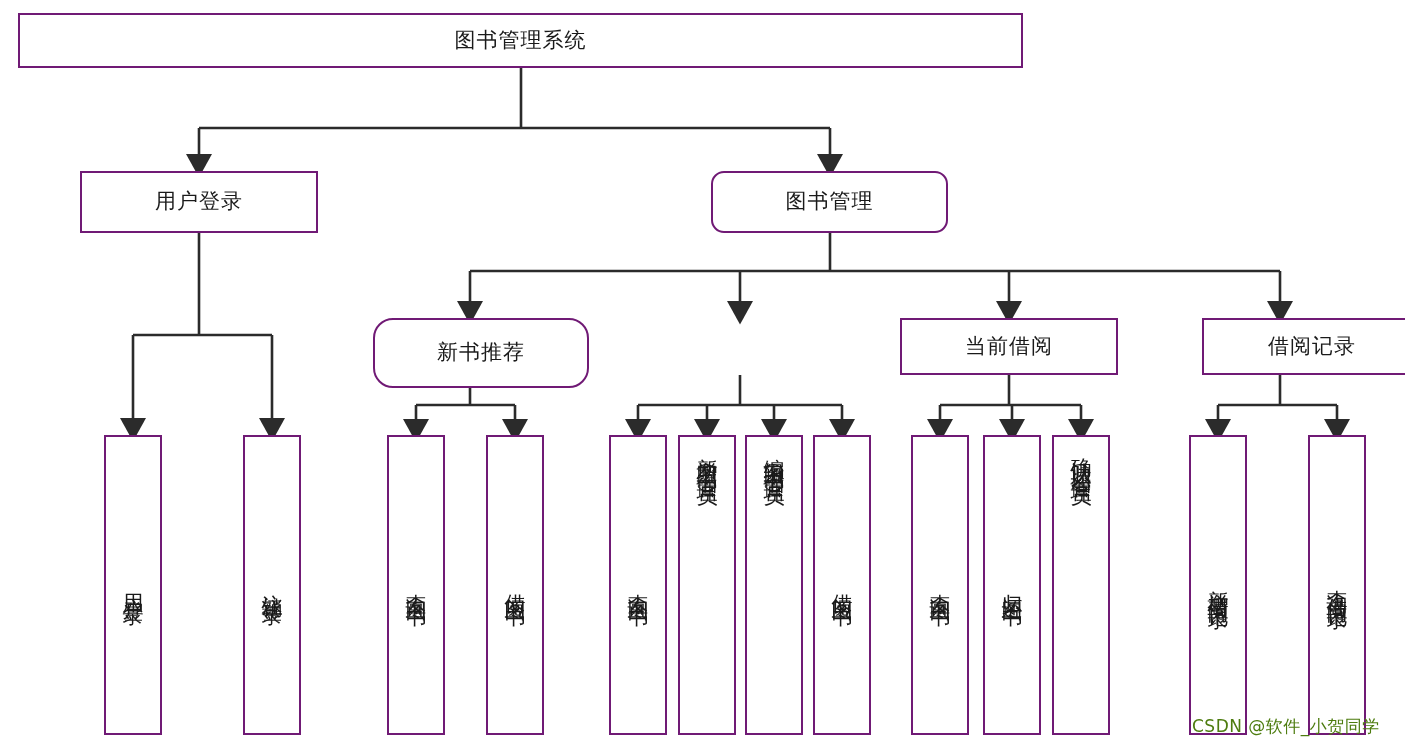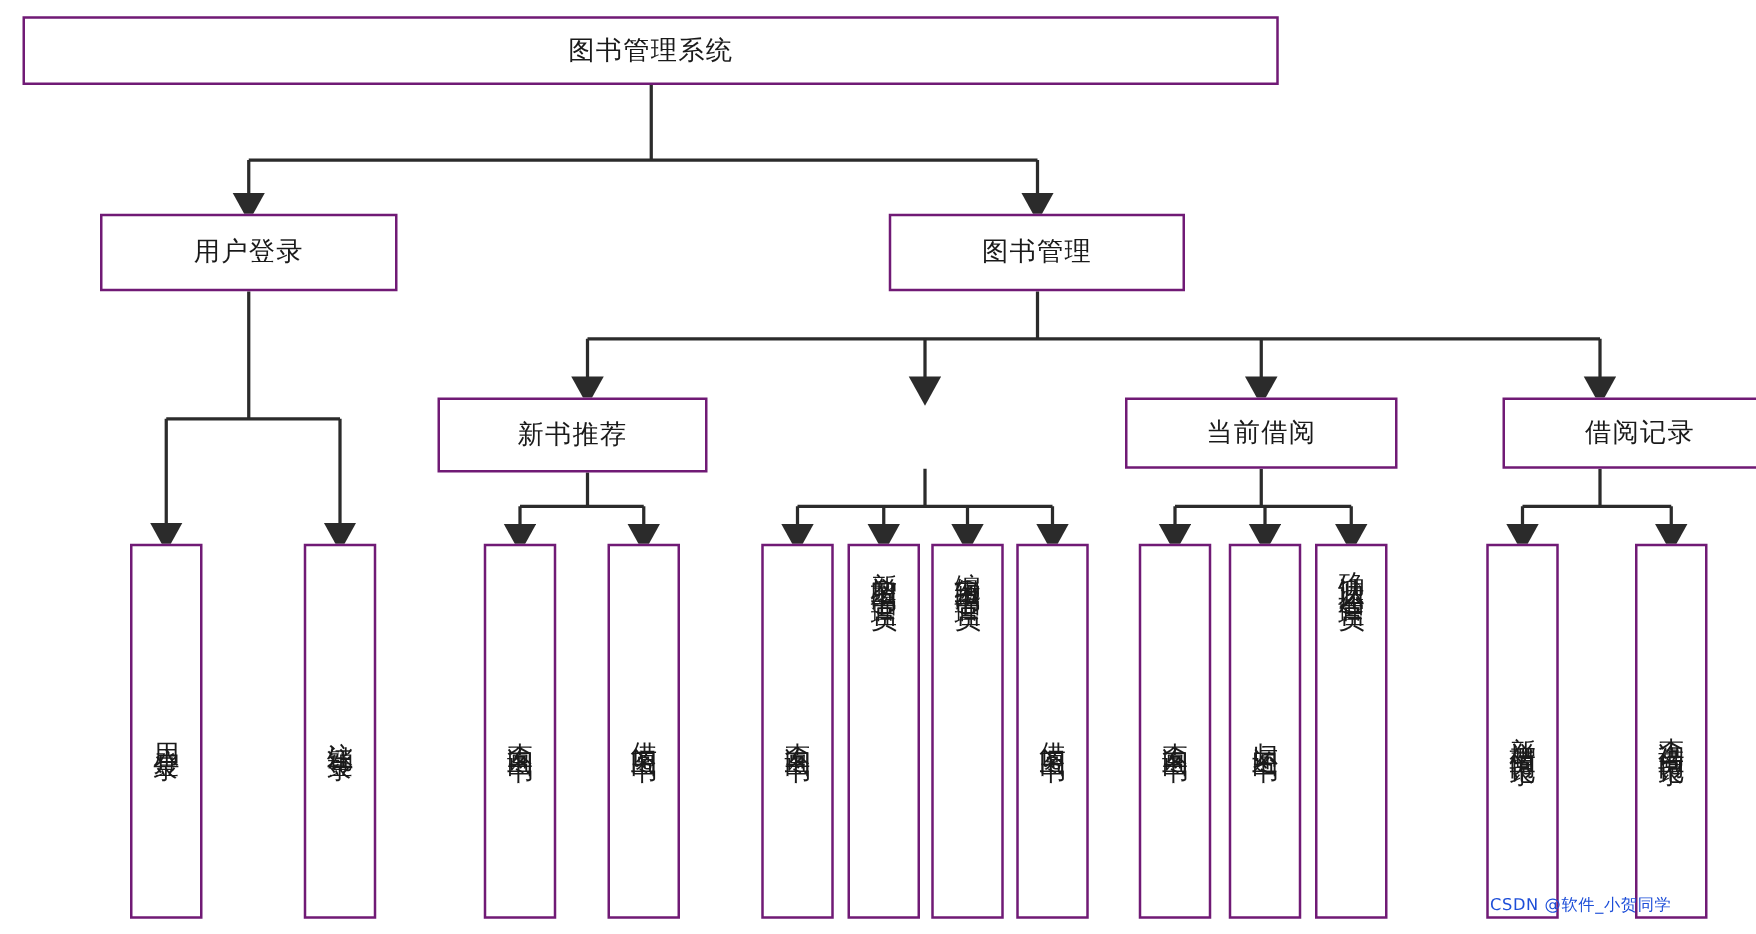--- a/index.html
+++ b/index.html
@@ -52,22 +52,22 @@
     letter-spacing: 4px;
     line-height: 1.05;
     white-space: nowrap;
   }
   .node.vert.top .label {
     align-self: flex-start;
     margin-top: 4px;
   }
   #watermark {
     position: absolute;
-    color: #1d4ed8;
-    font-size: 13px;
+    color: #4d7c0f;
+    font-size: 17px;
     white-space: nowrap;
     letter-spacing: 0.5px;
   }
 </style>
 </head>
 <body>
 
 <div id="canvas">
 
   <svg class="wires" viewBox="0 0 1405 747" xmlns="http://www.w3.org/2000/svg">
@@ -122,25 +122,25 @@
     </g>
   </svg>
 
   <div class="node horiz" style="left:18px; top:13px; width:1005px; height:55px;">
     <span class="label">图书管理系统</span>
   </div>
 
   <div class="node horiz" style="left:80px; top:171px; width:238px; height:62px;">
     <span class="label">用户登录</span>
   </div>
-  <div class="node horiz" style="left:711px; top:171px; width:237px; height:62px;">
+  <div class="node horiz" style="left:711px; top:171px; width:237px; height:62px;border-radius:13px;">
     <span class="label">图书管理</span>
   </div>
 
-  <div class="node horiz" style="left:350px; top:318px; width:216px; height:60px;">
+  <div class="node horiz" style="left:373px; top:318px; width:216px; height:70px;border-radius:20px;">
     <span class="label">新书推荐</span>
   </div>
   <div class="node horiz" style="left:900px; top:318px; width:218px; height:57px;">
     <span class="label">当前借阅</span>
   </div>
   <div class="node horiz" style="left:1170px; top:318px; width:220px; height:57px;margin-left:32px;">
     <span class="label">借阅记录</span>
   </div>
 
   <div class="node vert" style="left:104px; top:435px; width:58px; height:300px;">

